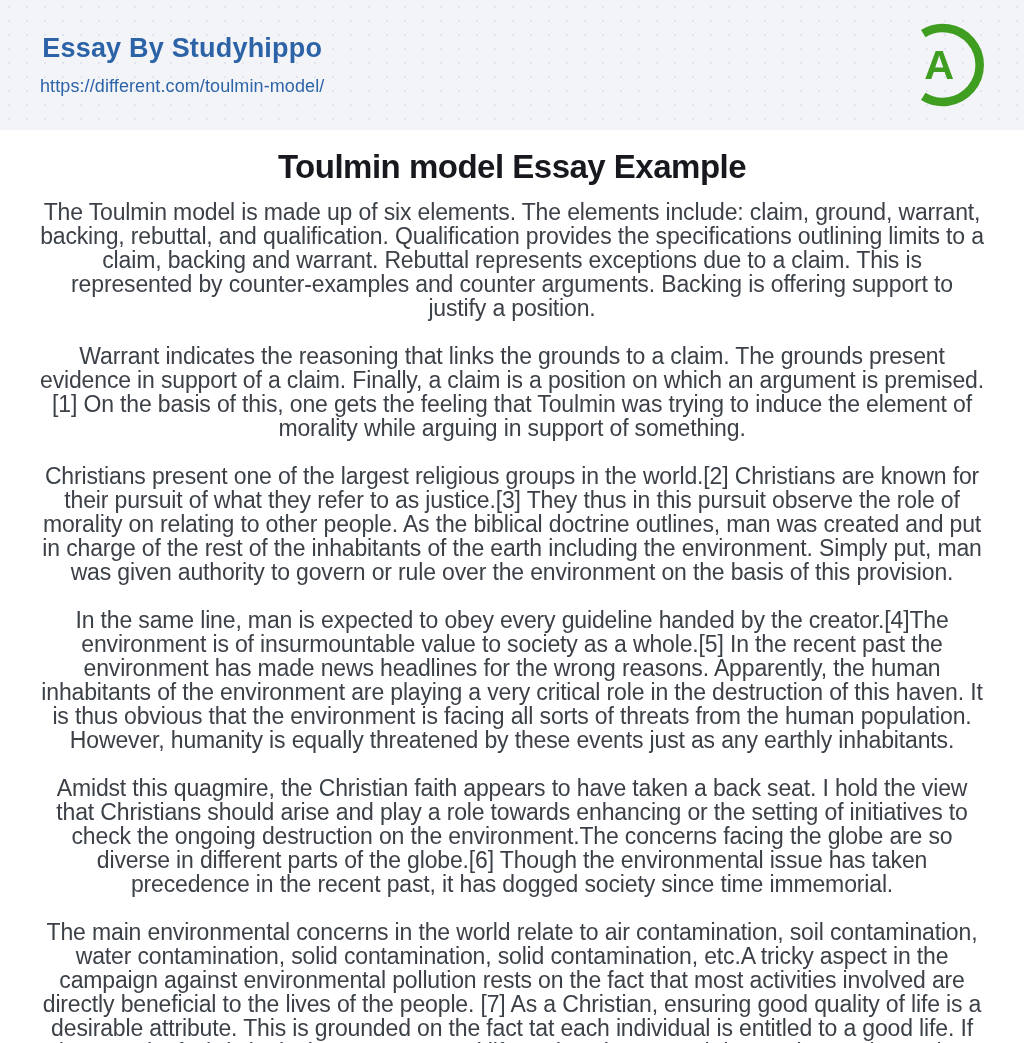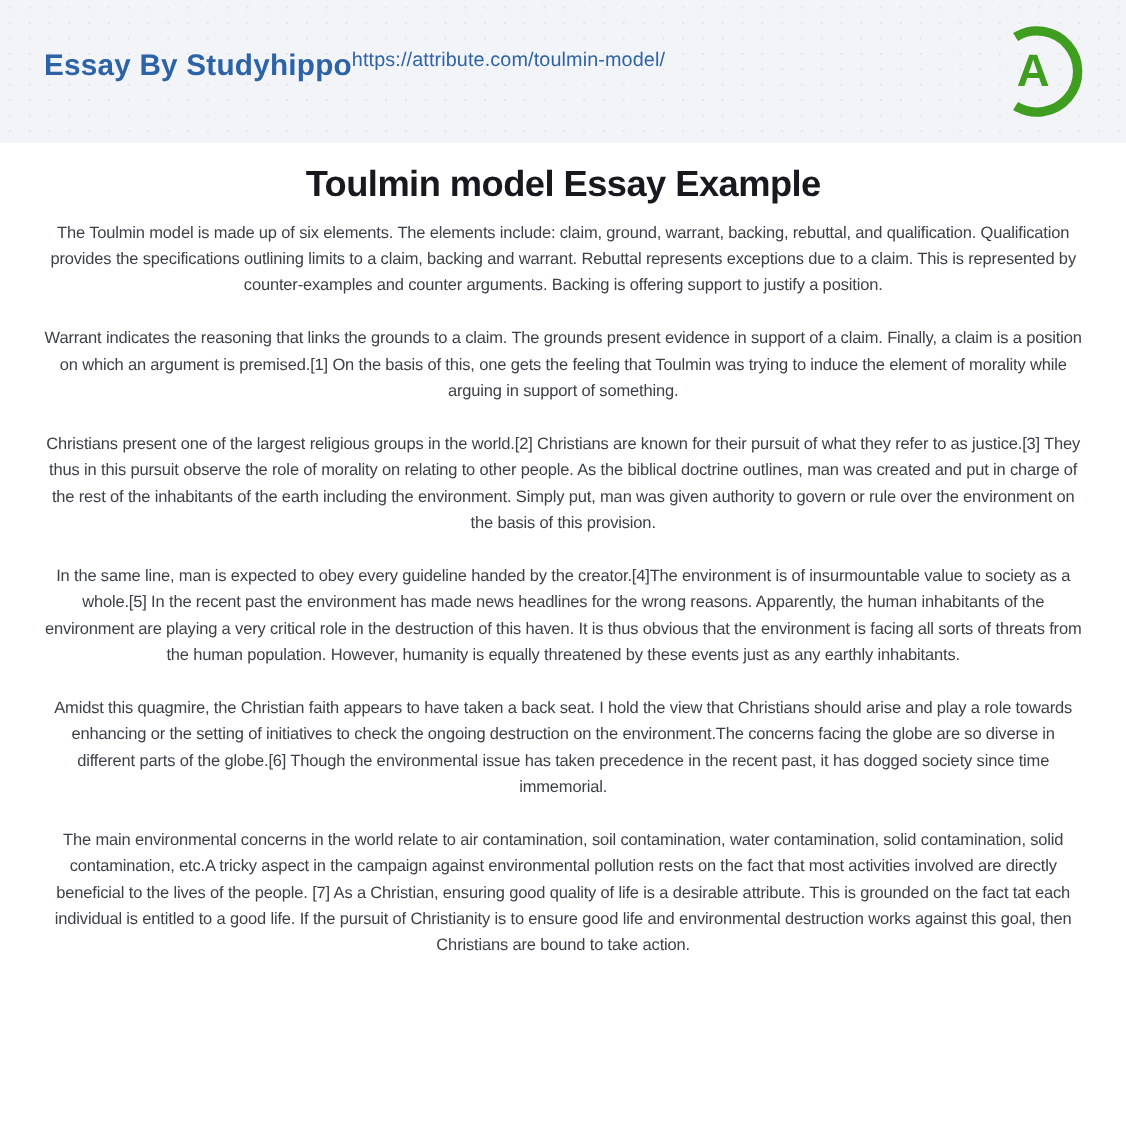--- a/index.html
+++ b/index.html
@@ -15,21 +15,21 @@
     width: 1024px;
     height: 130px;
     background-color: #f3f4f8;
     background-image: radial-gradient(#e3e5ee 1px, transparent 1.2px);
     background-size: 18px 14px;
     display: flex;
     align-items: center;
     justify-content: space-between;
     padding: 0 38px 0 40px;
   }
-  .site-header .head-left { display: flex; flex-direction: row; }
+  .site-header .head-left { display: flex; flex-direction: column; align-items: center; }
   .site-title {
     color: #2c62a6;
     font-size: 27px;
     font-weight: bold;
     letter-spacing: 0.2px;
     margin-bottom: 12px;
   }
   .site-url {
     color: #2d64a8;
     font-size: 18px;
@@ -45,33 +45,33 @@
   }
   .article-title {
     color: #17191e;
     font-size: 33px;
     font-weight: bold;
     letter-spacing: -0.5px;
     margin: 0 0 14px 0;
   }
   .article p {
     color: #3c4148;
-    font-size: 15px;
+    font-size: 23px;
     line-height: 24px;
     letter-spacing: -0.15px;
     margin: 0 0 24px 0;
   }
 </style>
 </head>
 <body>
 
 <header class="site-header">
   <div class="head-left">
     <div class="site-title">Essay By Studyhippo</div>
-    <a class="site-url" href="#">https://attribute.com/toulmin-model/</a>
+    <a class="site-url" href="#">https://different.com/toulmin-model/</a>
   </div>
   <svg class="logo" viewBox="0 0 100 100" aria-hidden="true">
     <path d="M 30.3 15.2 A 41 41 0 1 1 30.3 84.8" fill="none" stroke="#3f9d20" stroke-width="9.5" stroke-linecap="butt"></path>
     <text x="48" y="65" font-size="46" font-weight="600" text-anchor="middle" fill="#3f9d20" font-family="Liberation Sans, sans-serif">A</text>
   </svg>
 </header>
 
 <main class="article">
   <h1 class="article-title">Toulmin model Essay Example</h1>
 

